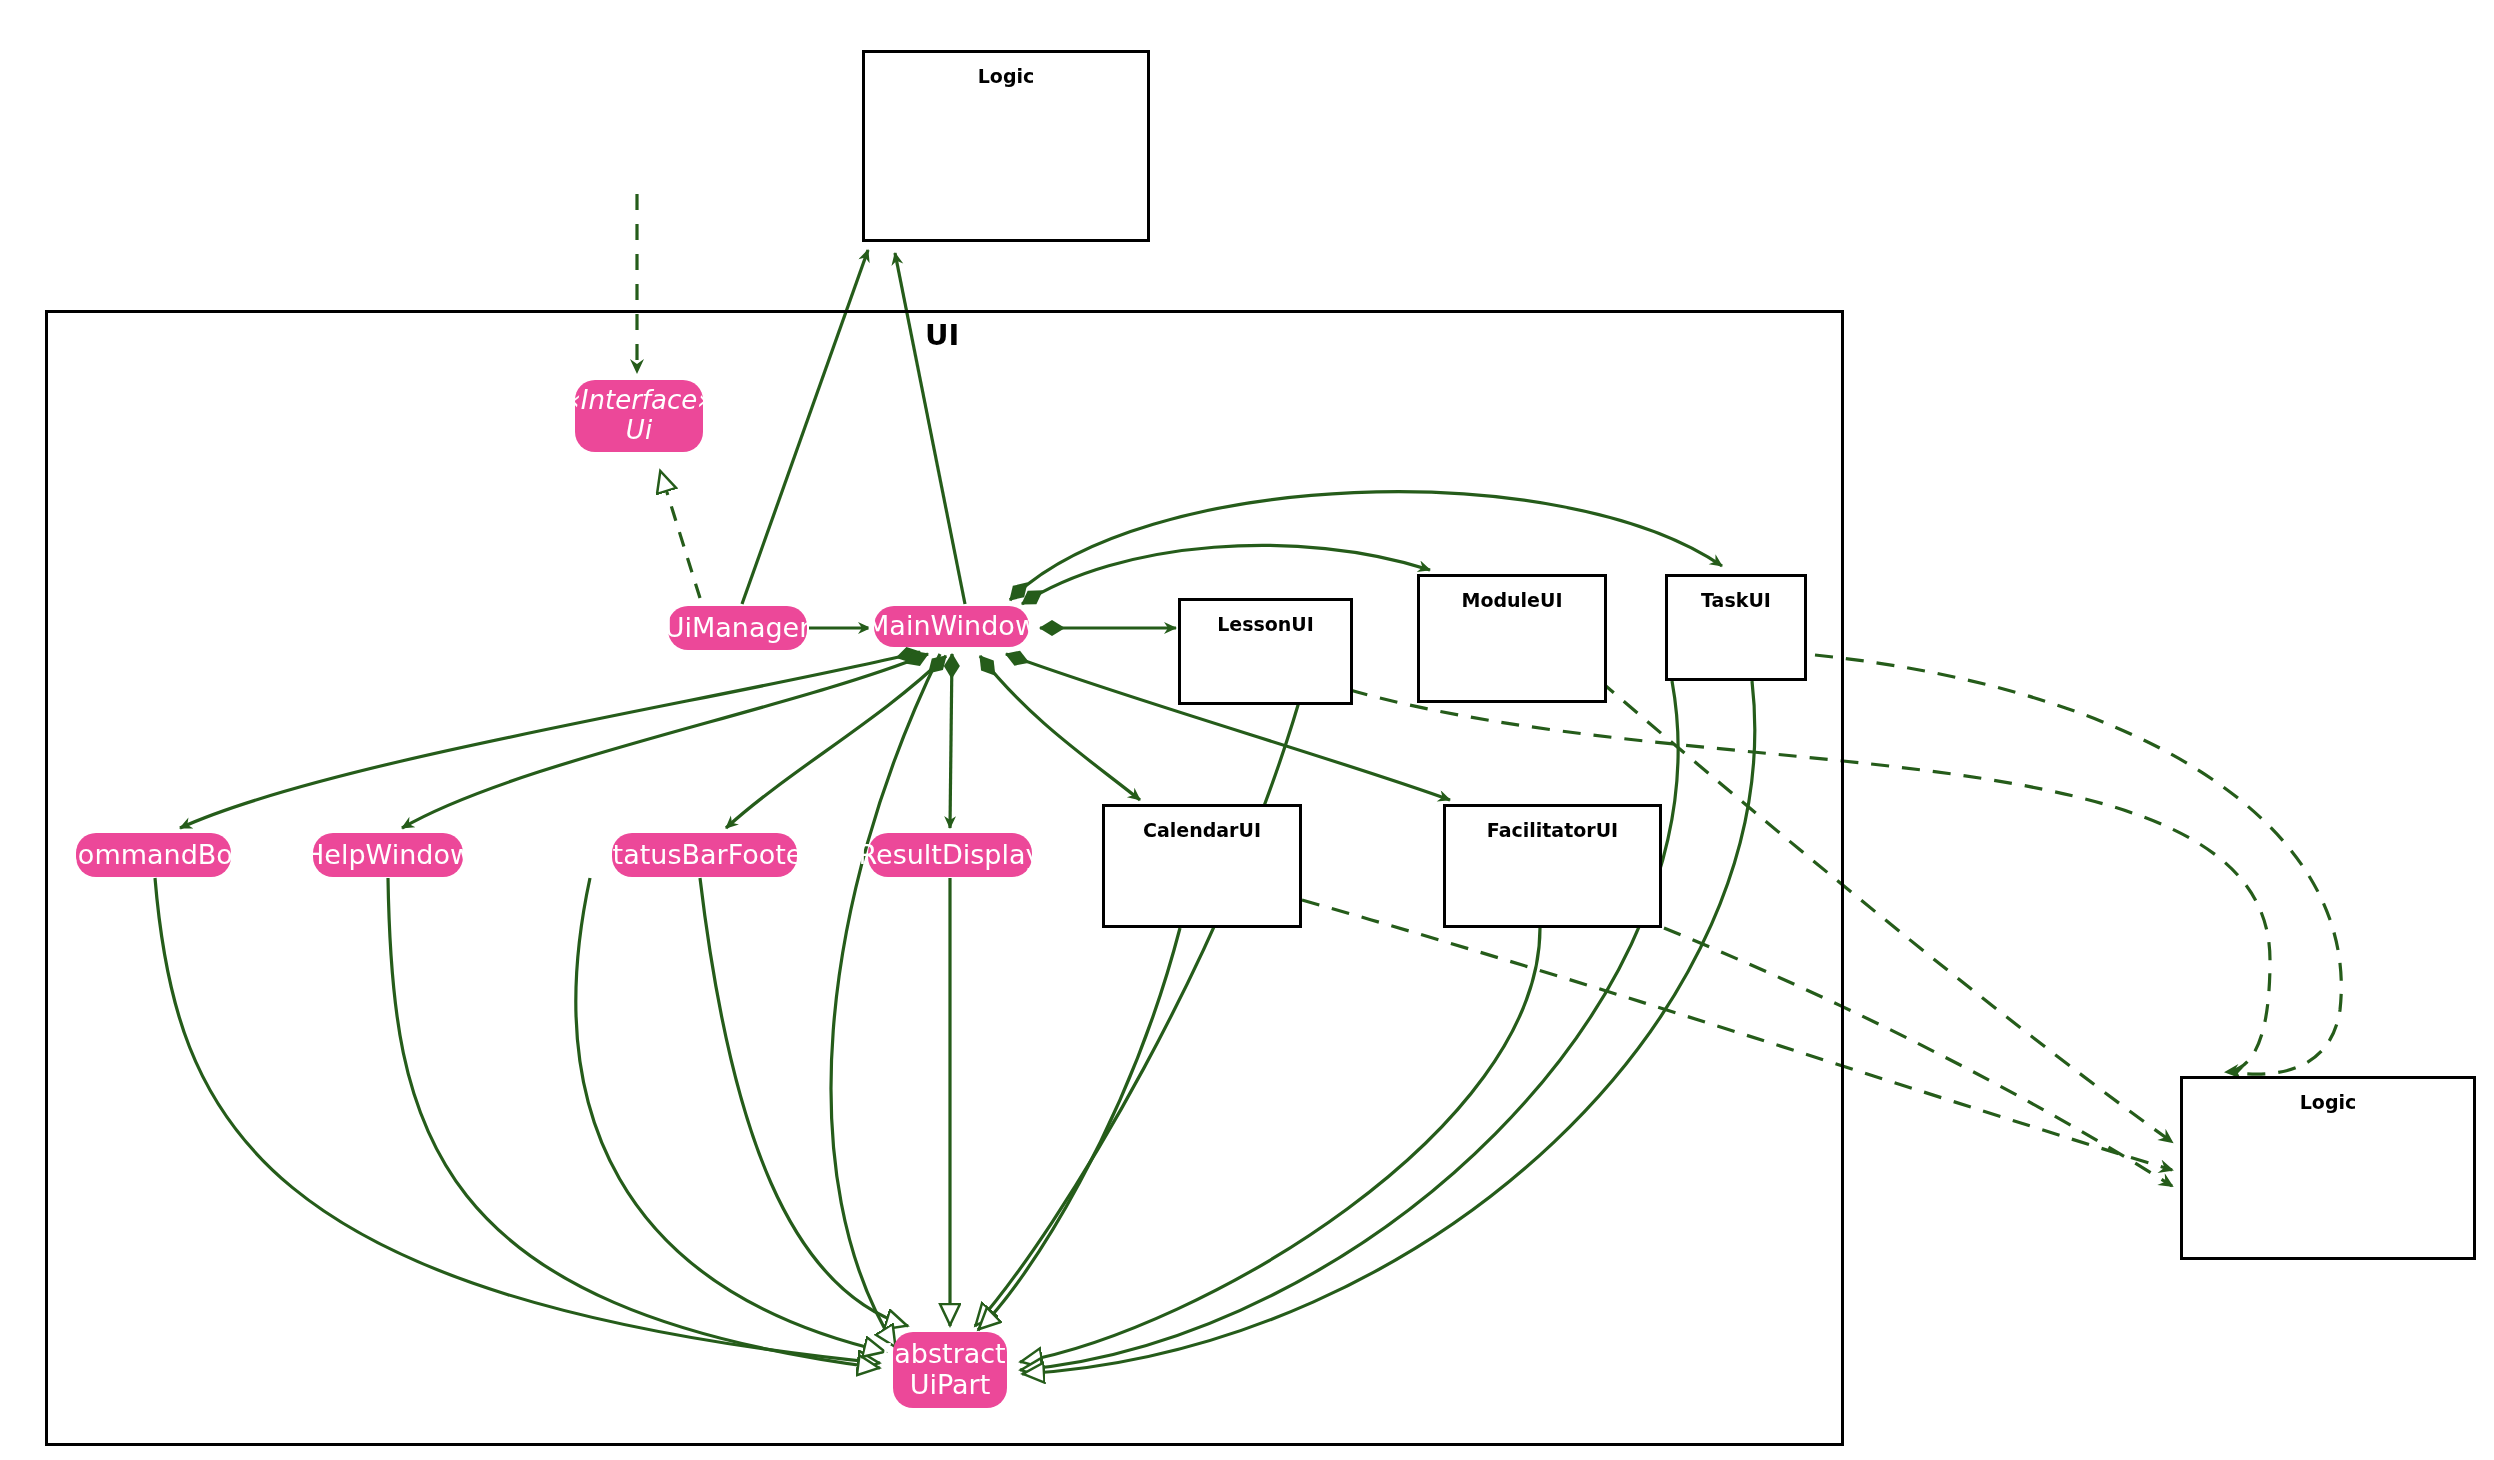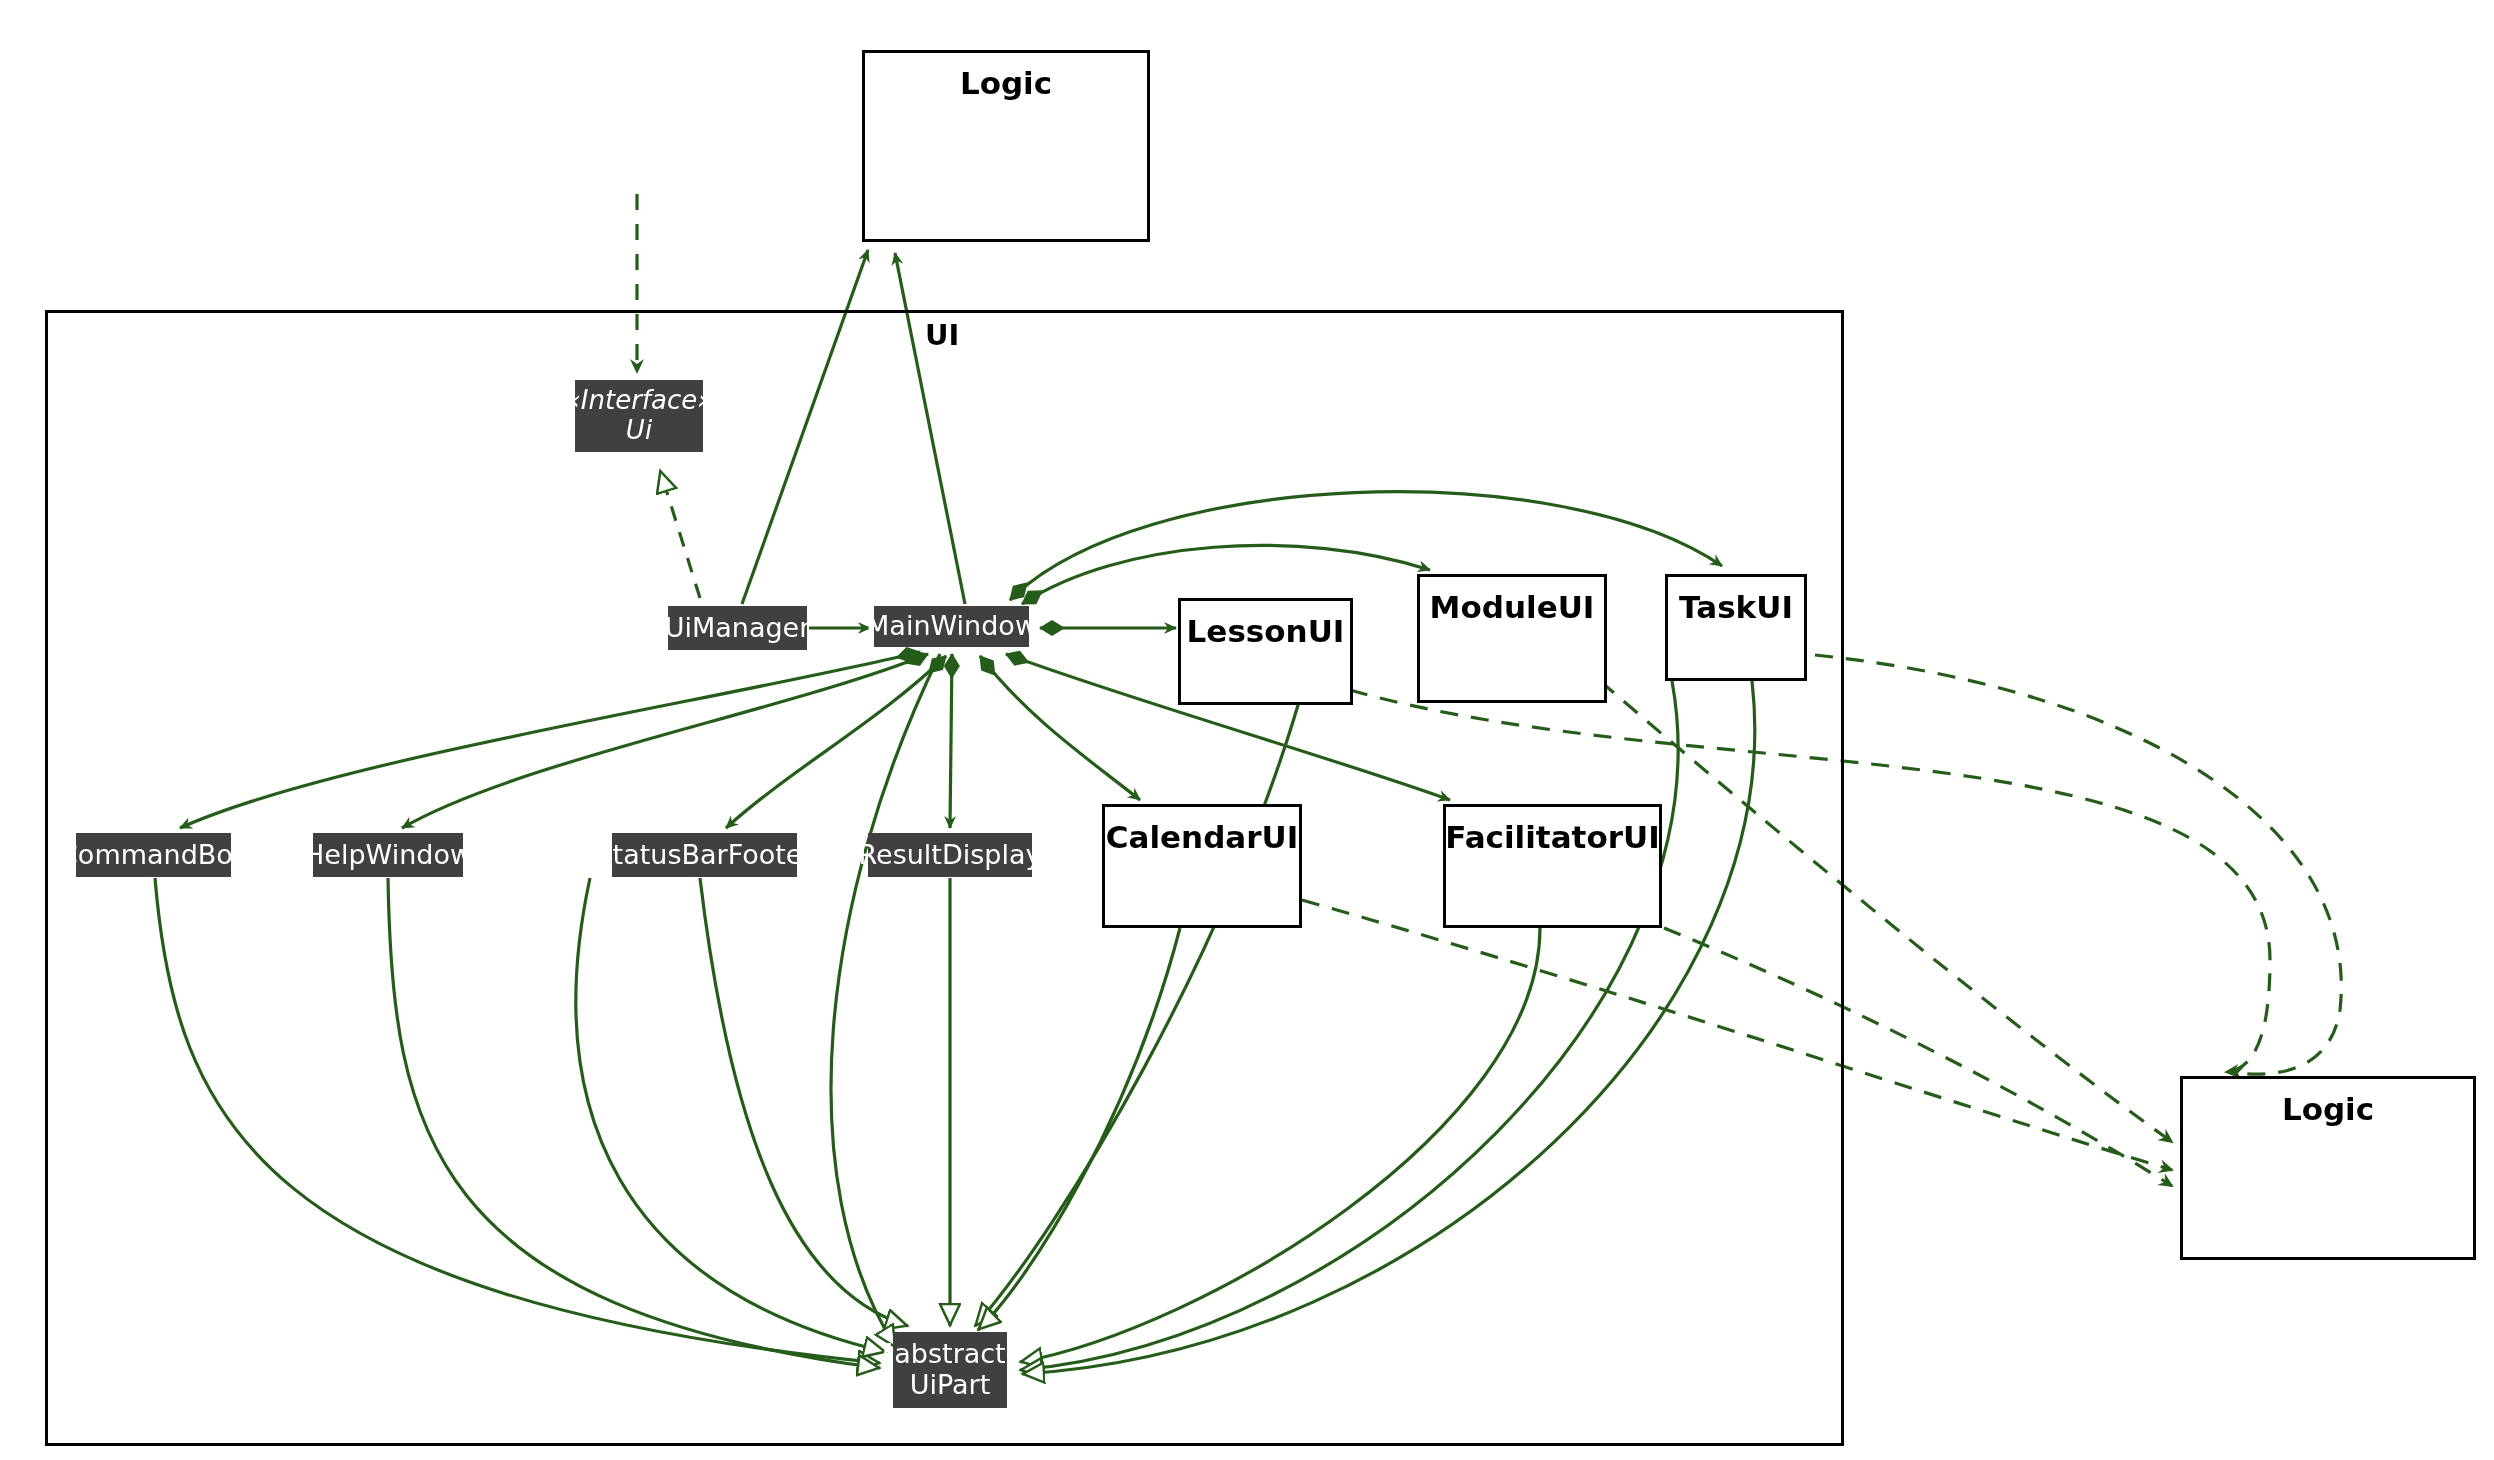--- a/index.html
+++ b/index.html
@@ -1,22 +1,22 @@
 <!DOCTYPE html>
 <html><head>
 <meta charset="utf-8">
 <style>
   html,body{margin:0;padding:0;background:#ffffff;}
   body{width:2494px;height:1460px;overflow:hidden;font-family:"DejaVu Sans",sans-serif;}
   #stage{position:relative;width:2494px;height:1460px;background:#fff;}
   svg#wires{position:absolute;left:0;top:0;width:2494px;height:1460px;}
   .node{position:absolute;box-sizing:border-box;display:flex;align-items:center;justify-content:center;text-align:center;}
-  .green{background:#404040;color:#ffffff;font-family:"DejaVu Sans",sans-serif;font-size:27px;line-height:1.14;letter-spacing:0px;}
+  .green{background:#ec4899;color:#ffffff;font-family:"DejaVu Sans",sans-serif;font-size:27px;line-height:1.14;letter-spacing:0px;border-radius:20px;}
   .green.iface{font-style:italic;font-size:26px;}
-  .plain{background:#ffffff;border:3px solid #000000;color:#000000;font-weight:bold;font-size:31px;align-items:flex-start;padding-top:12px;font-family:"DejaVu Sans",sans-serif;}
+  .plain{background:#ffffff;border:3px solid #000000;color:#000000;font-weight:bold;font-size:19px;align-items:flex-start;padding-top:12px;font-family:"DejaVu Sans",sans-serif;}
   .pkg{position:absolute;border:3px solid #000000;background:transparent;}
   .pkglabel{position:absolute;font-weight:bold;font-size:29px;color:#000;font-family:"DejaVu Sans",sans-serif;}
   .nodelabel{pointer-events:none;}
 </style>
 </head>
 <body>
 
 <div id="stage">
 
   <svg id="wires" viewBox="0 0 2494 1460">

